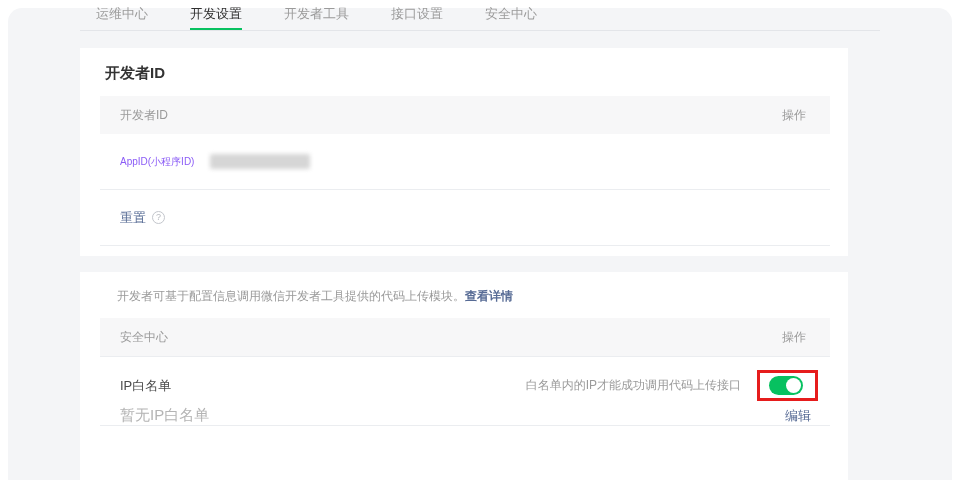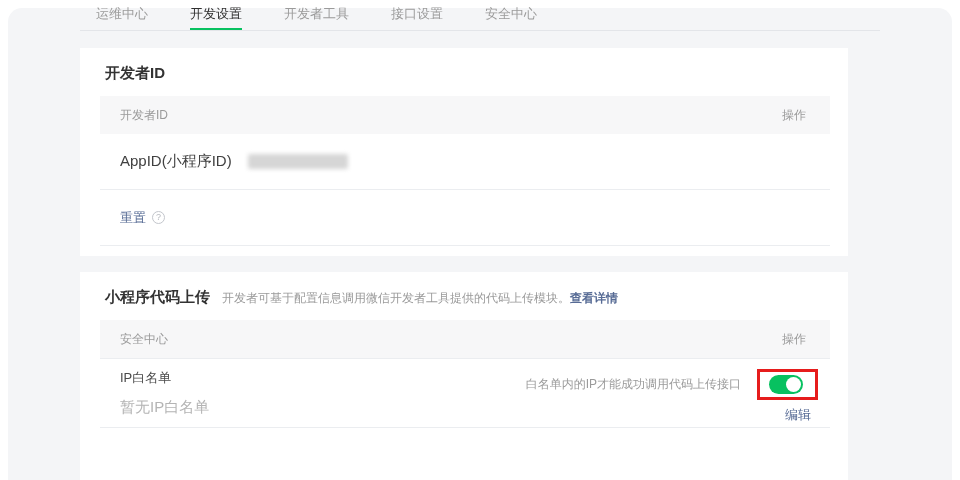--- a/index.html
+++ b/index.html
@@ -27,36 +27,36 @@
   .card-title { font-size:15px; font-weight:600; color:#333333; }
   .card-desc { font-size:12px; color:#9a9a9a; margin-left:12px; }
   .detail-link { font-size:12px; font-weight:600; color:#576b95; cursor:pointer; }
 
   .thead { margin:13px 18px 0 20px; height:38px; background:#f7f7f8;
            display:flex; justify-content:space-between; align-items:center;
            padding:0 24px 0 20px; font-size:12px; color:#9a9a9a; }
 
   .row { margin:0 18px; height:55px; display:flex; align-items:center;
          justify-content:space-between; padding:0 24px 0 22px; }
-  .row-label { font-size:15px; color:#404040; }
+  .row-label { font-size:10px; color:#8b5cf6; }
   .divider { border-top:1px solid #ebedf0; margin:0 18px 0 20px; }
 
   .redacted { width:100px; height:15px; margin-left:16px; border-radius:2px;
               background:#d6d6d6; filter:blur(2px); }
   .row-left { display:flex; align-items:center; }
 
   .link { font-size:13px; color:#576b95; cursor:pointer; }
   .help-circle { display:inline-flex; justify-content:center; align-items:center;
                  width:13px; height:13px; margin-left:6px; border-radius:50%;
                  border:1px solid #c3c6cc; color:#b6b9bf; font-size:9px;
                  line-height:13px; cursor:pointer; }
 
   
   .ip-row { margin:0 18px; padding:10px 12px 0 22px; display:flex;
-            justify-content:space-between; align-items:flex-start; height:68px; }
+            justify-content:space-between; align-items:flex-end; height:68px; }
   .ip-left .ip-label { font-size:13px; color:#4a4a4a; }
   .ip-left .ip-sublabel { font-size:15px; color:#b4b4b4; margin-top:11px; }
   .ip-right { display:flex; flex-direction:column; align-items:flex-end; }
   .ip-top { display:flex; align-items:center; }
   .ip-hint { font-size:12px; color:#9a9a9a; margin-right:16px; }
 
   .highlight-box { border:3px solid #e61c1c; padding:3px 12px 3px 9px;
                    display:flex; align-items:center; }
   .toggle { position:relative; width:34px; height:19px; border-radius:10px;
             background:#07c160; cursor:pointer; flex:none; }
@@ -96,21 +96,20 @@
     <span class="row-left">
       <span class="link">重置</span>
       <span class="help-circle">?</span>
     </span>
   </div>
   <div class="divider"></div>
 </div>
 
 <div class="card card-2">
   <div class="card-title-row">
-    <div class="card-title">小程序代码上传</div>
     <div class="card-desc">开发者可基于配置信息调用微信开发者工具提供的代码上传模块。</div>
     <div class="detail-link">查看详情</div>
   </div>
   <div class="thead">
     <span>安全中心</span>
     <span>操作</span>
   </div>
   <div class="divider"></div>
   <div class="ip-row">
     <div class="ip-left">

